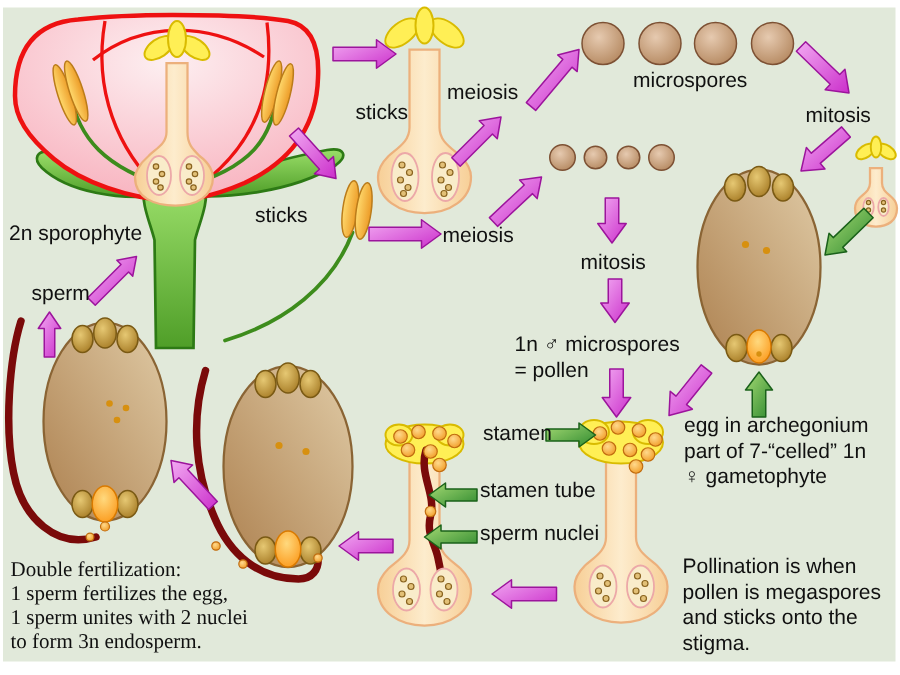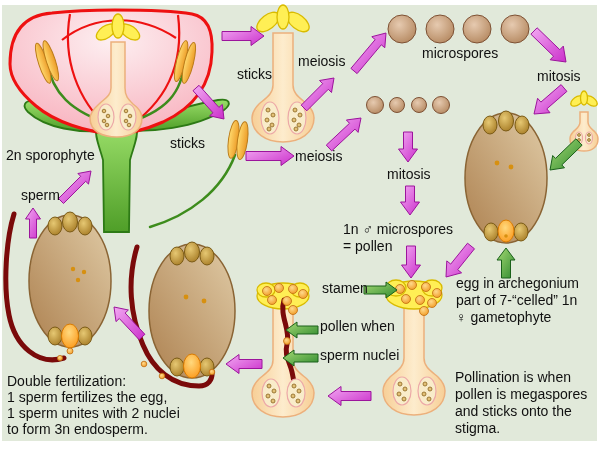--- a/index.html
+++ b/index.html
@@ -2,21 +2,21 @@
 <html style="--bg: #e1e9da; --frame: #ffffff; --tube: #7a0a0a; --petal-red: #ee1111; --text: #101010;"><head>
 <meta charset="utf-8">
 <style>
   html,body{margin:0;padding:0;background:#888;}
   .stage{position:relative;width:600px;height:450px;background:var(--frame,#fff);overflow:hidden;
          font-family:"Liberation Sans",sans-serif;}
   .canvas{position:absolute;left:2px;top:5px;right:3px;bottom:9px;background:var(--bg,#e1e9da);}
   svg.art{position:absolute;left:0;top:0;}
   .lbl{position:absolute;font:14px/17px "Liberation Sans",sans-serif;color:var(--text,#101010);
        white-space:pre-line;}
-  .lbl.tight{line-height:16px;}
+  .lbl.tight{line-height:16px;font-family:Liberation Serif, serif;}
   
   .arrow-m{fill:url(#gm);stroke:#9c149c;stroke-width:1;stroke-linejoin:round;}
   .arrow-g{fill:url(#gg);stroke:#1a611a;stroke-width:1;stroke-linejoin:round;}
   .spore{fill:url(#sp);stroke:#7d5134;stroke-width:1;}
   .ovule{fill:url(#ov);stroke:#8a6434;stroke-width:1.5;}
   .cell{fill:url(#cellg);stroke:#7a5a14;stroke-width:1;}
   .egg{fill:url(#eggg);stroke:#d97a00;stroke-width:1;}
   .spdot{fill:#d79010;}
   .chamber{fill:#f9ecca;stroke:#eca8a8;stroke-width:1.2;}
   .cdot{fill:#e2c077;stroke:#8a6420;stroke-width:0.8;}
@@ -317,21 +317,21 @@
   <div class="lbl" style="left:170px;top:135px">sticks</div>
   <div class="lbl" style="left:237px;top:66px">sticks</div>
   <div class="lbl" style="left:298px;top:53px">meiosis</div>
   <div class="lbl" style="left:295px;top:148px">meiosis</div>
   <div class="lbl" style="left:422px;top:45px">microspores</div>
   <div class="lbl" style="left:537px;top:68px">mitosis</div>
   <div class="lbl" style="left:387px;top:166px">mitosis</div>
   <div class="lbl" style="left:343px;top:221px">1n ♂ microspores
 = pollen</div>
   <div class="lbl" style="left:322px;top:280px">stamen</div>
-  <div class="lbl" style="left:320px;top:318px">pollen when</div>
+  <div class="lbl" style="left:320px;top:318px">stamen tube</div>
   <div class="lbl" style="left:320px;top:347px">sperm nuclei</div>
   <div class="lbl" style="left:456px;top:275px">egg in archegonium
 part of 7-“celled” 1n
 ♀ gametophyte</div>
   <div class="lbl" style="left:455px;top:369px">Pollination is when
 pollen is megaspores
 and sticks onto the
 stigma.</div>
   <div class="lbl tight" style="left:7px;top:373px">Double fertilization:
 1 sperm fertilizes the egg,

